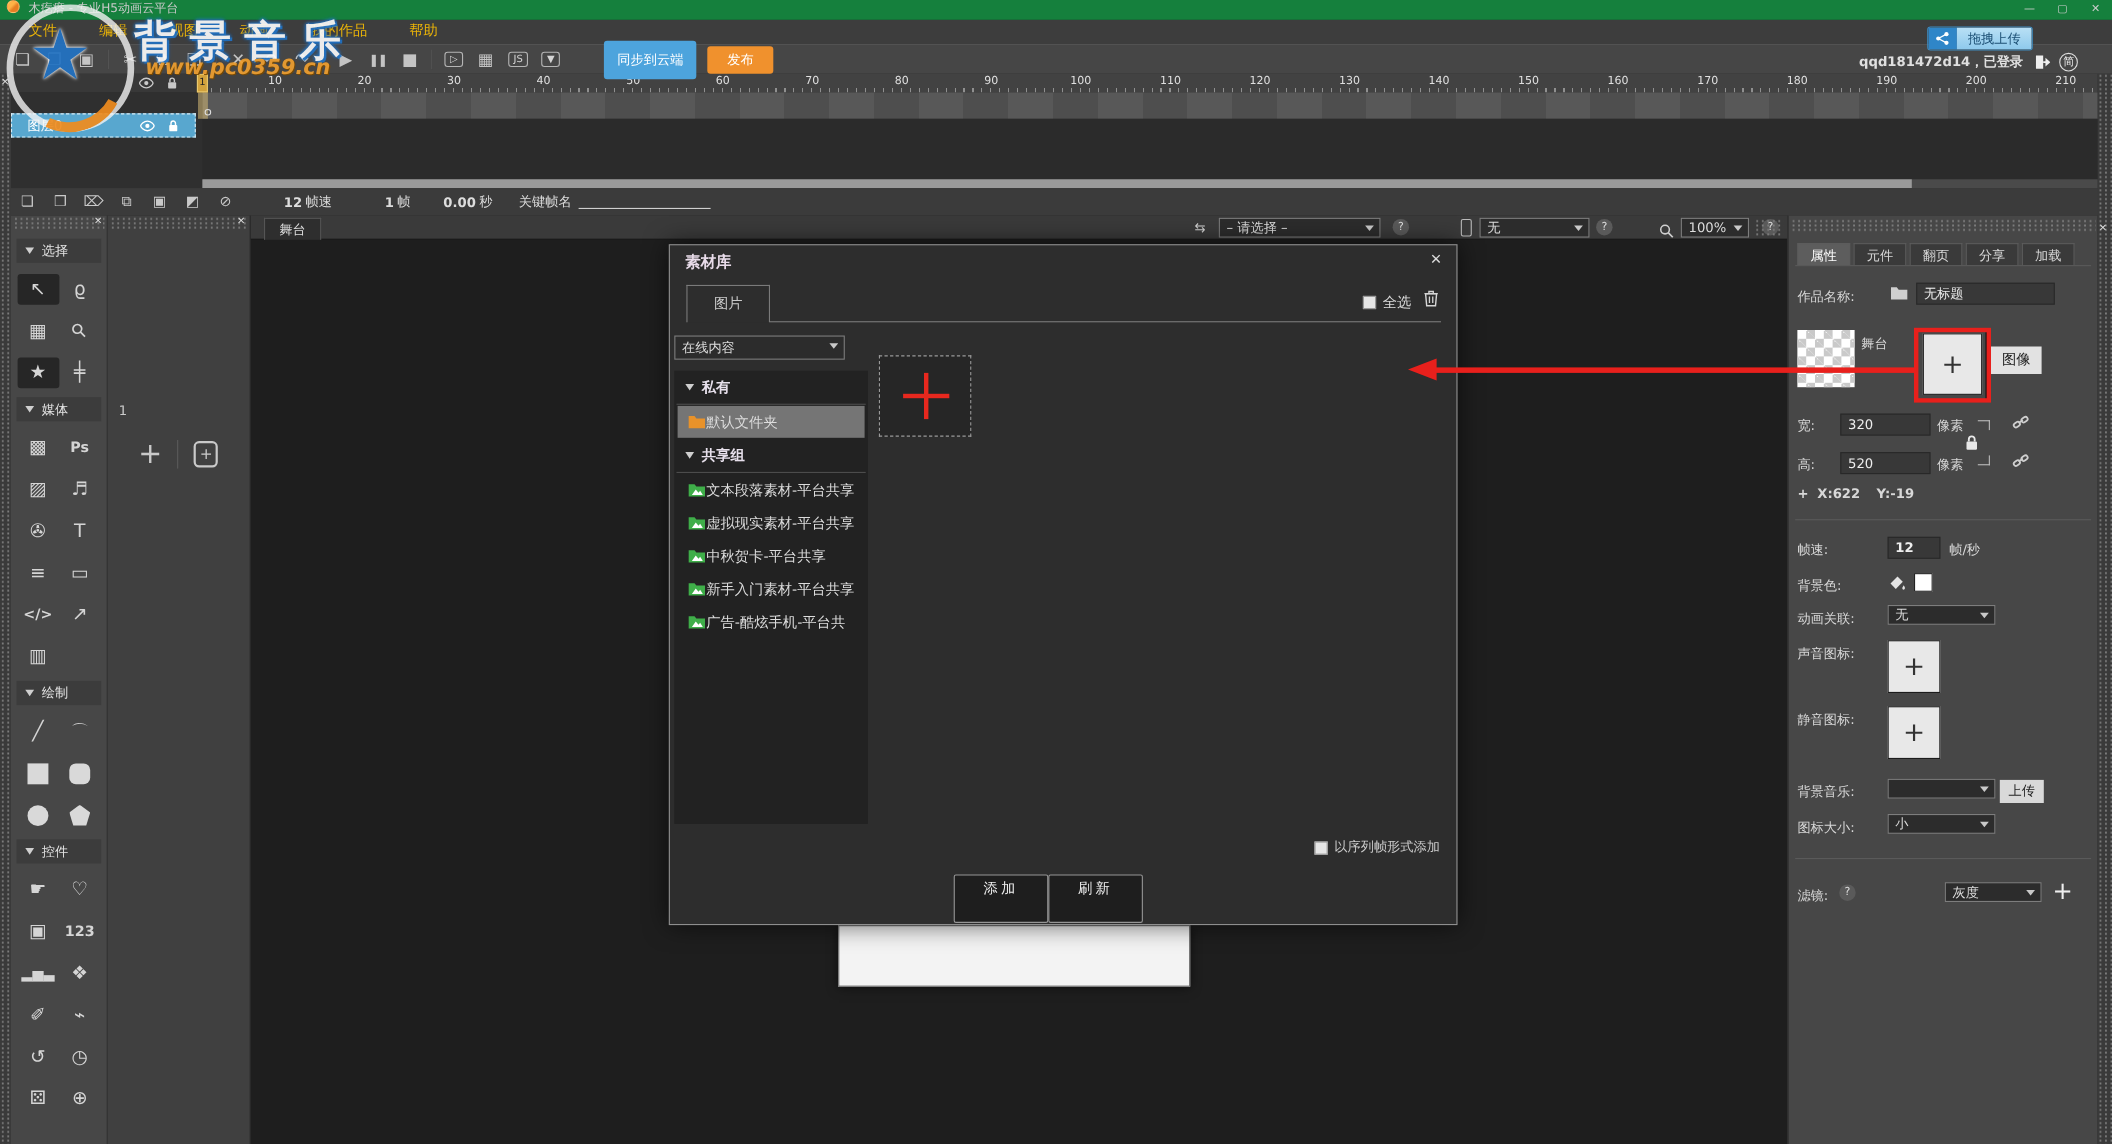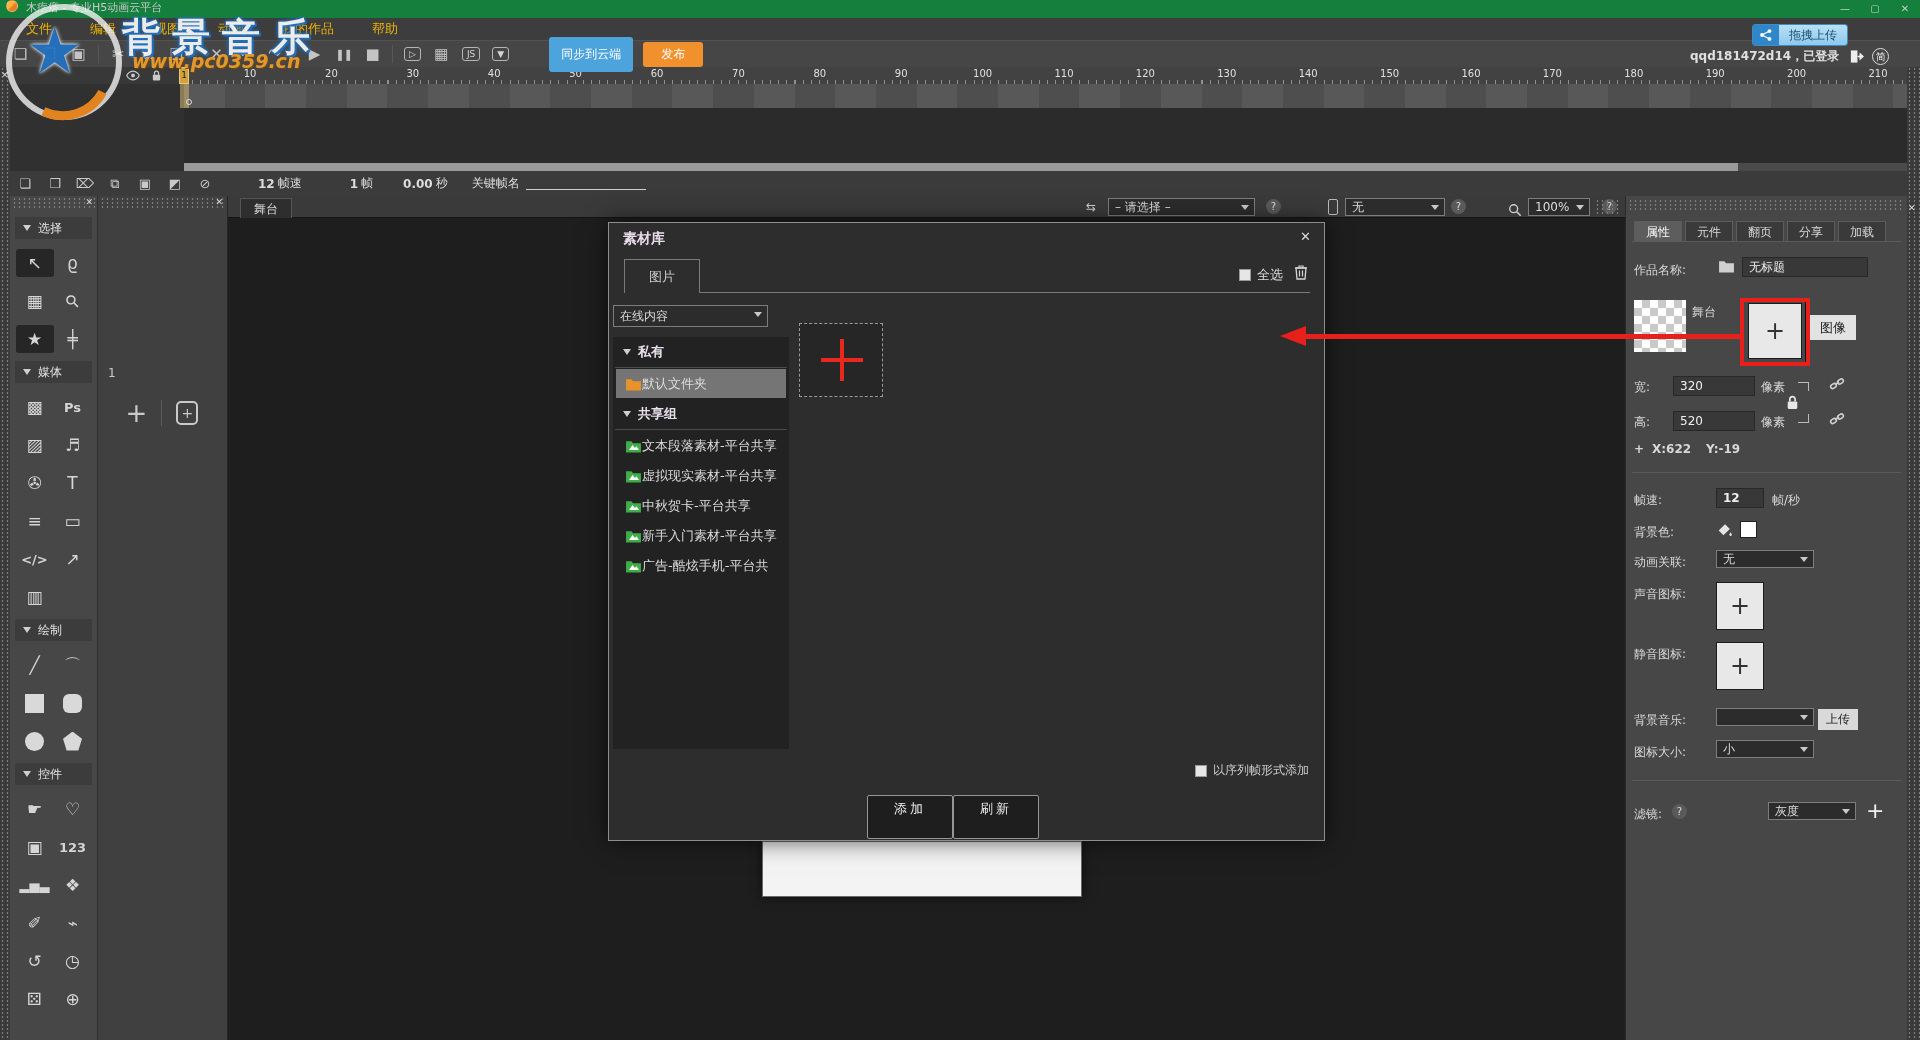--- a/index.html
+++ b/index.html
@@ -300,20 +300,35 @@
       <span class="layer-ico" style="left:150px;top:2px;color:#c9c9c9">
           <svg class="ic" width="13" height="13">
             <use href="#i-lock"></use>
           </svg>
         </span>
     </div>
     <div class="playhead">1</div>
     <div class="playcol"></div>
     <div class="tl-frames"></div>
     <div class="kf-dot"></div>
+    <div class="tl-layerbg">
+      <div class="layer-row">
+        <span>图层0</span>
+        <span class="layer-ico" style="left:116px;top:5px;color:#fff">
+            <svg class="ic" width="14" height="11">
+              <use href="#i-eye"></use>
+            </svg>
+          </span>
+        <span class="layer-ico" style="left:140px;top:4px;color:#fff">
+            <svg class="ic" width="13" height="13">
+              <use href="#i-lock"></use>
+            </svg>
+          </span>
+      </div>
+    </div>
     <div class="tl-lower"></div>
     <div class="tl-scroll">
         <div class="tl-thumb"></div>
       </div>
     <div class="tl-footer">
       <span id="tf-icons" style="display:flex">
           <span class="fti">❏</span>
           <span class="fti">❒</span>
           <span class="fti">⌦</span>
           <span class="fti">⧉</span>

